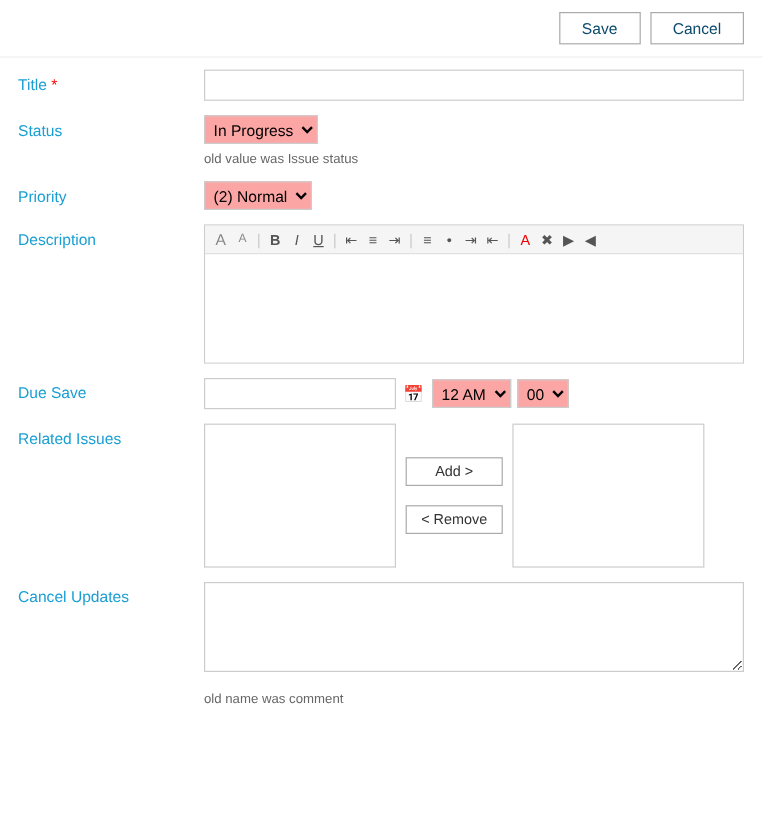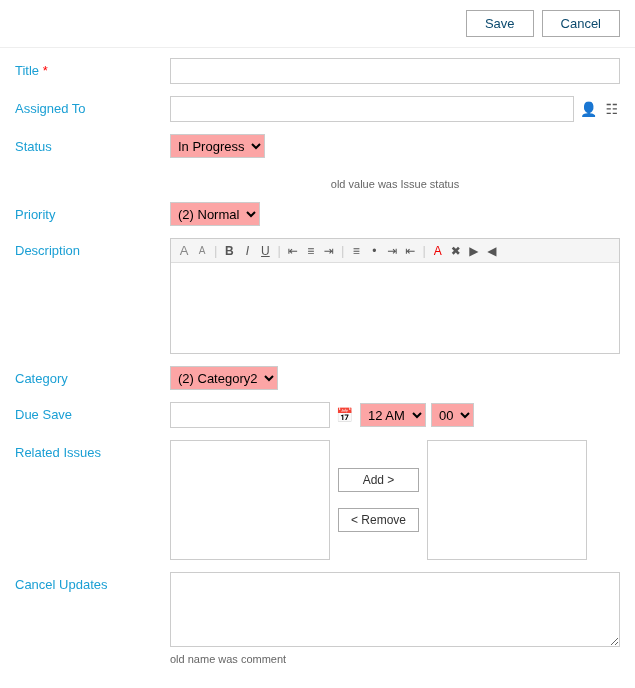--- a/index.html
+++ b/index.html
@@ -76,22 +76,21 @@
       height: 24px;
       border: 1px solid #ccc;
       font-size: 13px;
       background: #fca5a5;
       padding: 1px 3px;
       cursor: pointer;
     }
     .status-note {
       font-size: 11px;
       color: #666;
-      margin-top: 20px;
-      text-align: center;
+      margin-top: 7px;
     }
     .description-area {
       border: 1px solid #ccc;
       width: 100%;
     }
     .toolbar {
       background: #f5f5f5;
       border-bottom: 1px solid #ddd;
       padding: 3px 5px;
       display: flex;
@@ -165,21 +164,21 @@
       height: 75px;
       border: 1px solid #ccc;
       padding: 4px;
       font-size: 12px;
       resize: vertical;
       outline: none;
     }
     .old-value-note {
       font-size: 11px;
       color: #666;
-      margin-top: 3px;
+      margin-top: 14px;
     }
     .toolbar-btn-bold { font-weight: bold; }
     .toolbar-btn-italic { font-style: italic; }
     .toolbar-btn-underline { text-decoration: underline; }
   </style>
 </head>
 <body>
 
 <div class="top-bar">
   <button class="btn">Save</button>
@@ -190,30 +189,20 @@
 
   <div class="form-row">
     <div class="form-label">
       <span>Title</span><span class="required"> *</span>
     </div>
     <div class="form-field">
       <input type="text" value="" style="">
     </div>
   </div>
 
-  <div class="form-row">
-    <div class="form-label">Assigned To</div>
-    <div class="form-field">
-      <div class="assigned-to-wrapper">
-        <input type="text" value="" style="">
-        <button class="icon-btn" title="Select Person">👤</button>
-        <button class="icon-btn" title="Select from grid">☷</button>
-      </div>
-    </div>
-  </div>
 
   <div class="form-row">
     <div class="form-label">Status</div>
     <div class="form-field">
       <select>
         <option>In Progress</option>
         <option>Open</option>
         <option>Closed</option>
         <option>Resolved</option>
       </select>
@@ -254,30 +243,20 @@
         <span class="toolbar-sep">|</span>
         <button class="toolbar-btn" style="color:#e00;">A</button>
         <button class="toolbar-btn">✖</button>
         <button class="toolbar-btn">▶</button>
         <button class="toolbar-btn">◀</button>
       </div>
       <div class="editor-area" contenteditable="true" style=""></div>
     </div>
   </div>
 
-  <div class="form-row">
-    <div class="form-label">Category</div>
-    <div class="form-field">
-      <select>
-        <option>(1) Category1</option>
-        <option selected="">(2) Category2</option>
-        <option>(3) Category3</option>
-      </select>
-    </div>
-  </div>
 
   <div class="form-row">
     <div class="form-label">Due Save</div>
     <div class="form-field">
       <div class="due-date-row">
         <input type="text" value="" style="width: 160px;">
         <span class="calendar-icon">📅</span>
         <select>
           <option selected="">12 AM</option>
           <option>1 AM</option><option>2 AM</option><option>3 AM</option>

